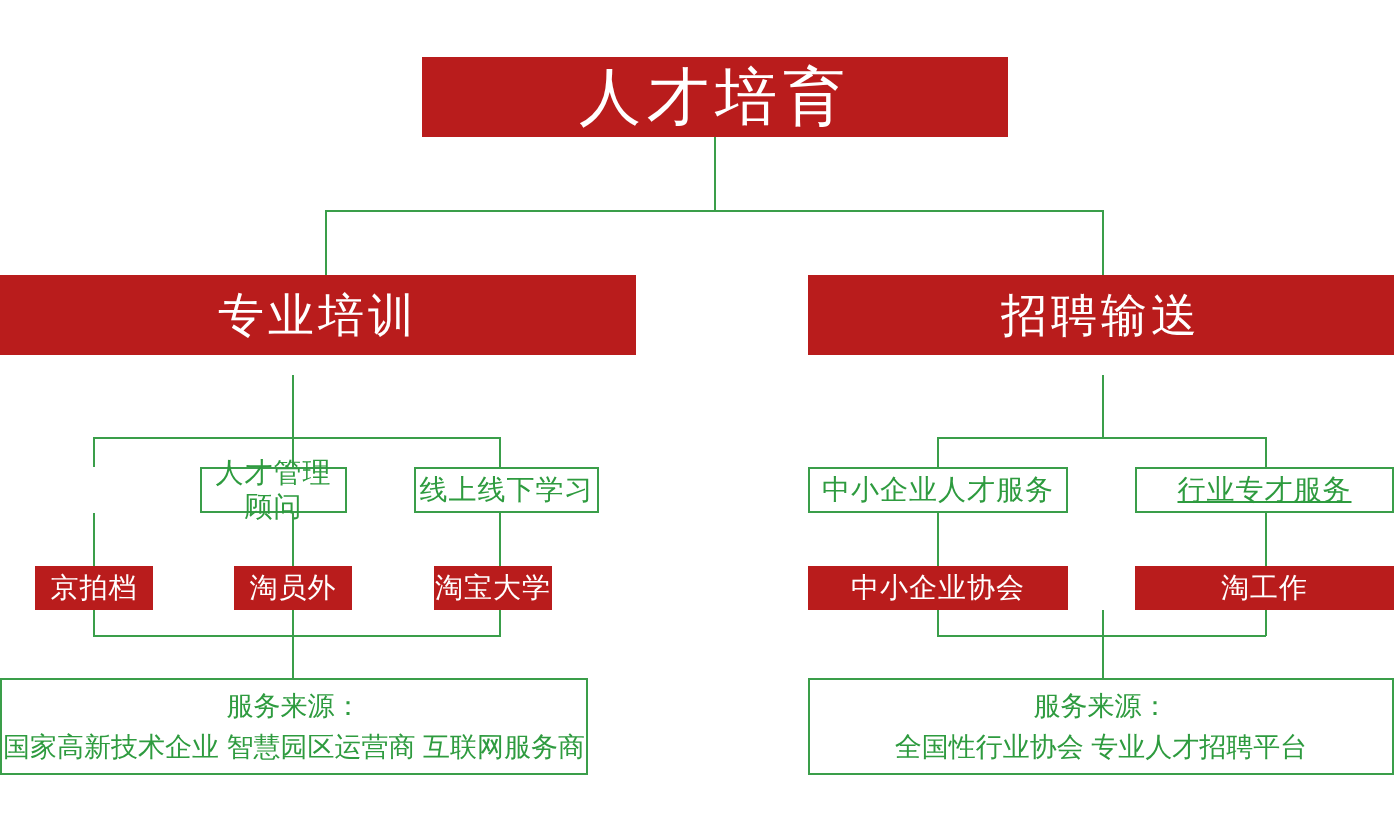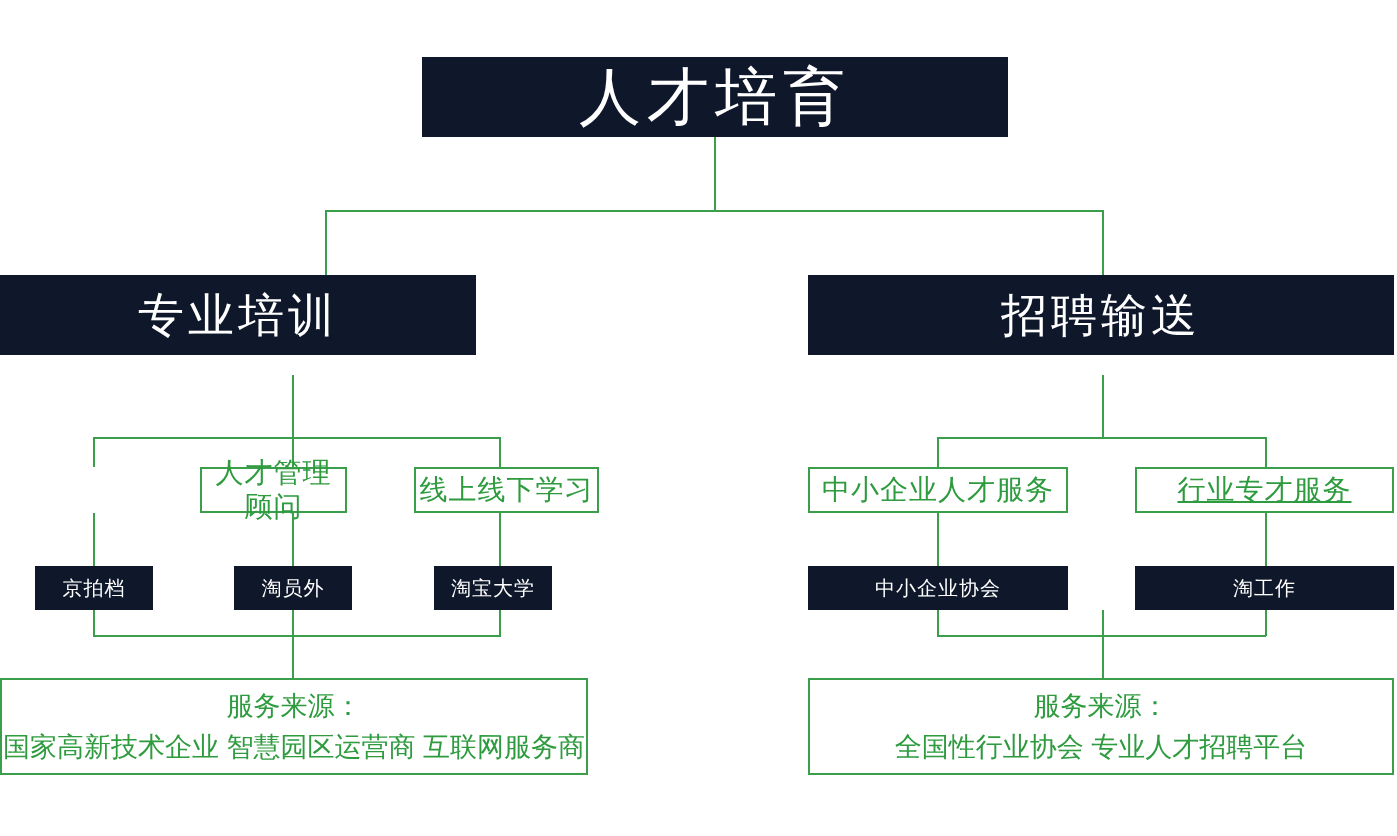--- a/index.html
+++ b/index.html
@@ -24,36 +24,36 @@
     box-sizing: border-box;
     display: flex;
     align-items: center;
     justify-content: center;
     text-align: center;
     line-height: 1.22;
     white-space: pre-line;
   }
 
   .box.filled {
-    background: #0f172a;
+    background: #b91c1c;
     color: #ffffff;
     border: none;
   }
 
   .box.outlined {
     background: #ffffff;
     color: #2E9B3F;
     border: 2px solid #3A9E4A;
   }
 
   
   .lvl1 { font-size: 62px; letter-spacing: 6px; }
   .lvl2 { font-size: 46px; letter-spacing: 4px; }
   .lvl3 { font-size: 28px; letter-spacing: 1px; }
-  .lvl4 { font-size: 20px; letter-spacing: 1px; }
+  .lvl4 { font-size: 28px; letter-spacing: 1px; }
   .source { font-size: 27px; letter-spacing: 0px; gap: 8px; }
 
   
   .line {
     position: absolute;
     background: #3A9E4A;
   }
   .vline { width: 2px; }
   .hline { height: 2px; }
 </style>
@@ -64,21 +64,21 @@
 
   <div class="box filled lvl1" style="left:422px; top:57px; width:586px; height:80px;">人才培育</div>
 
   <div class="line vline" style="left:714px; top:137px; height:73px;"></div>
 
   <div class="line hline" style="left:325px; top:210px; width:779px;"></div>
 
   <div class="line vline" style="left:325px; top:210px; height:65px;"></div>
   <div class="line vline" style="left:1102px; top:210px; height:65px;"></div>
 
-  <div class="box filled lvl2" style="left:0px; top:275px; width:476px; height:80px;">专业培训</div>
+  <div class="box filled lvl2" style="left:0px; top:275px; width:636px; height:80px;">专业培训</div>
 
   <div class="box filled lvl2" style="left:808px; top:275px; width:586px; height:80px;">招聘输送</div>
 
   <div class="line vline" style="left:292px; top:375px; height:62px;"></div>
   <div class="line hline" style="left:93px; top:437px; width:408px;"></div>
   <div class="line vline" style="left:93px; top:437px; height:30px;"></div>
   <div class="line vline" style="left:499px; top:437px; height:30px;"></div>
 
   <div class="line vline" style="left:292px; top:437px; height:30px;"></div>
 

